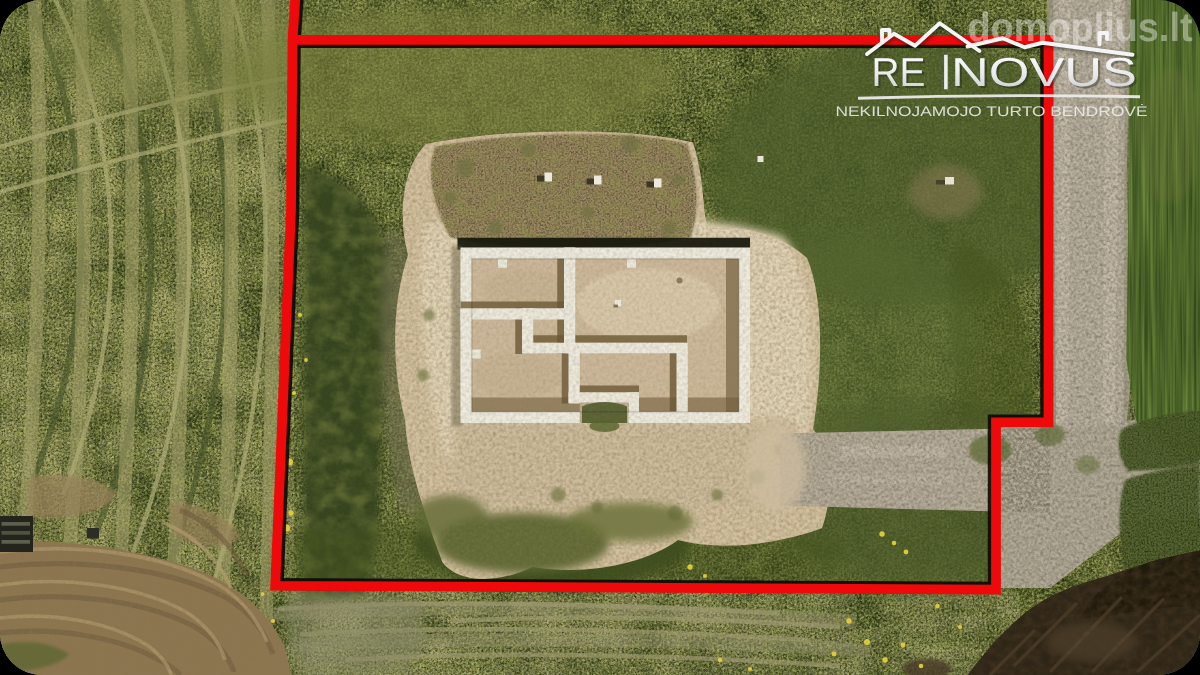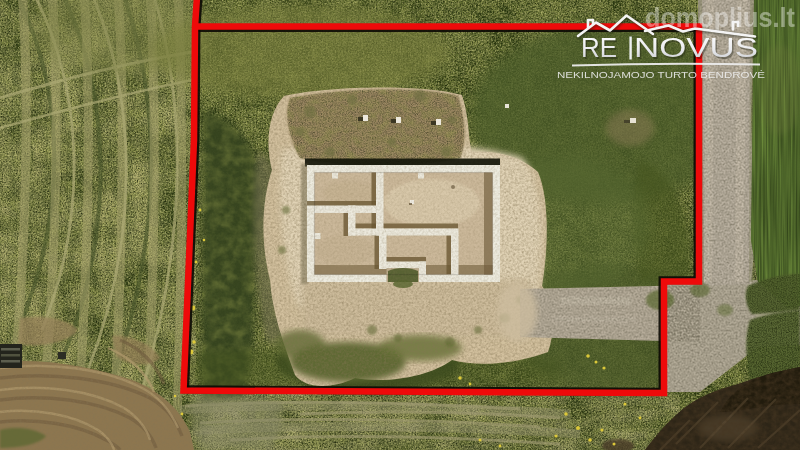--- a/index.html
+++ b/index.html
@@ -1,16 +1,16 @@
 <!DOCTYPE html>
 <html><head>
 <meta charset="utf-8">
 <style>
 html,body{margin:0;padding:0;background:#000;}
-#stage{width:800px;height:450px;position:relative;overflow:hidden;font-family:"Liberation Sans",sans-serif;}
+#stage{width:800px;height:450px;position:relative;overflow:hidden;font-family:"Liberation Sans",sans-serif;border-radius:28px;}
 </style>
 </head>
 <body>
 <div id="stage">
 <svg width="800" height="450" viewBox="0 0 800 450">
 <defs>
   <filter color-interpolation-filters="sRGB" id="gDark" x="0%" y="0%" width="100%" height="100%">
     <feTurbulence type="fractalNoise" baseFrequency="0.8" numOctaves="2" seed="11"></feTurbulence>
     <feColorMatrix type="matrix" values="0 0 0 0 0.08  0 0 0 0 0.11  0 0 0 0 0.02  1.2 1.2 1.2 0 -1.5"></feColorMatrix>
     <feComposite in2="SourceGraphic" operator="in"></feComposite>

